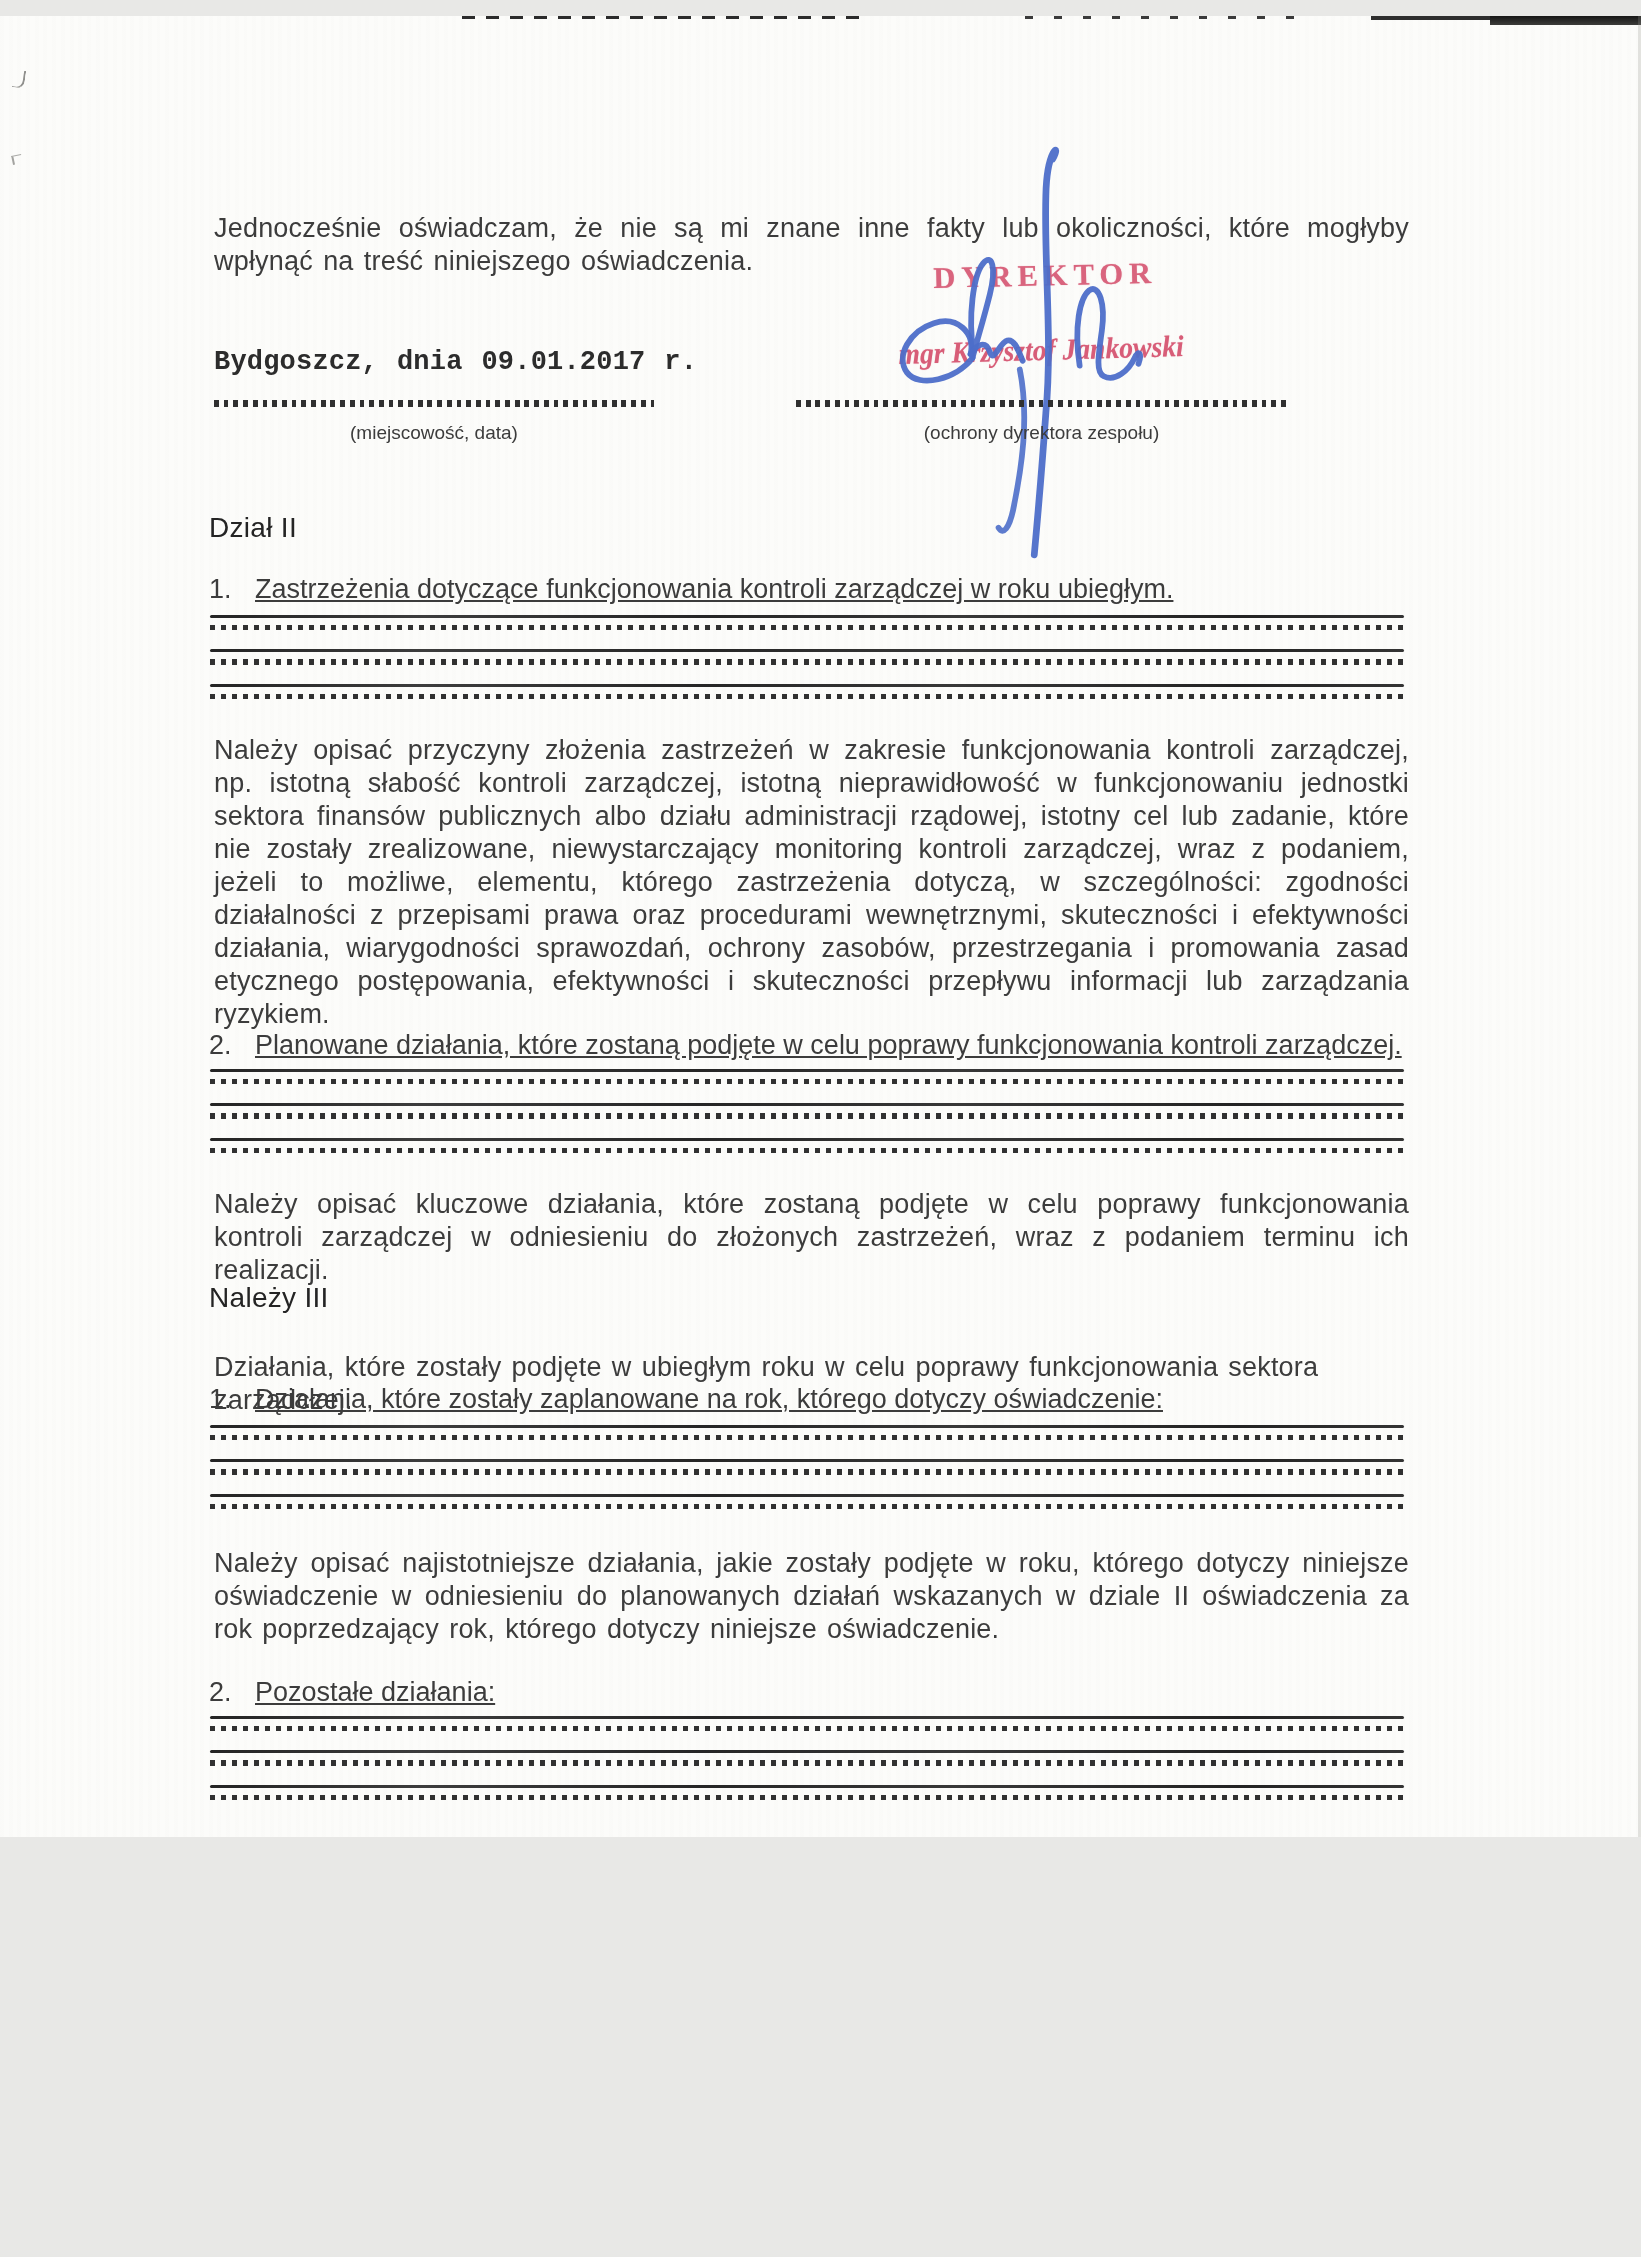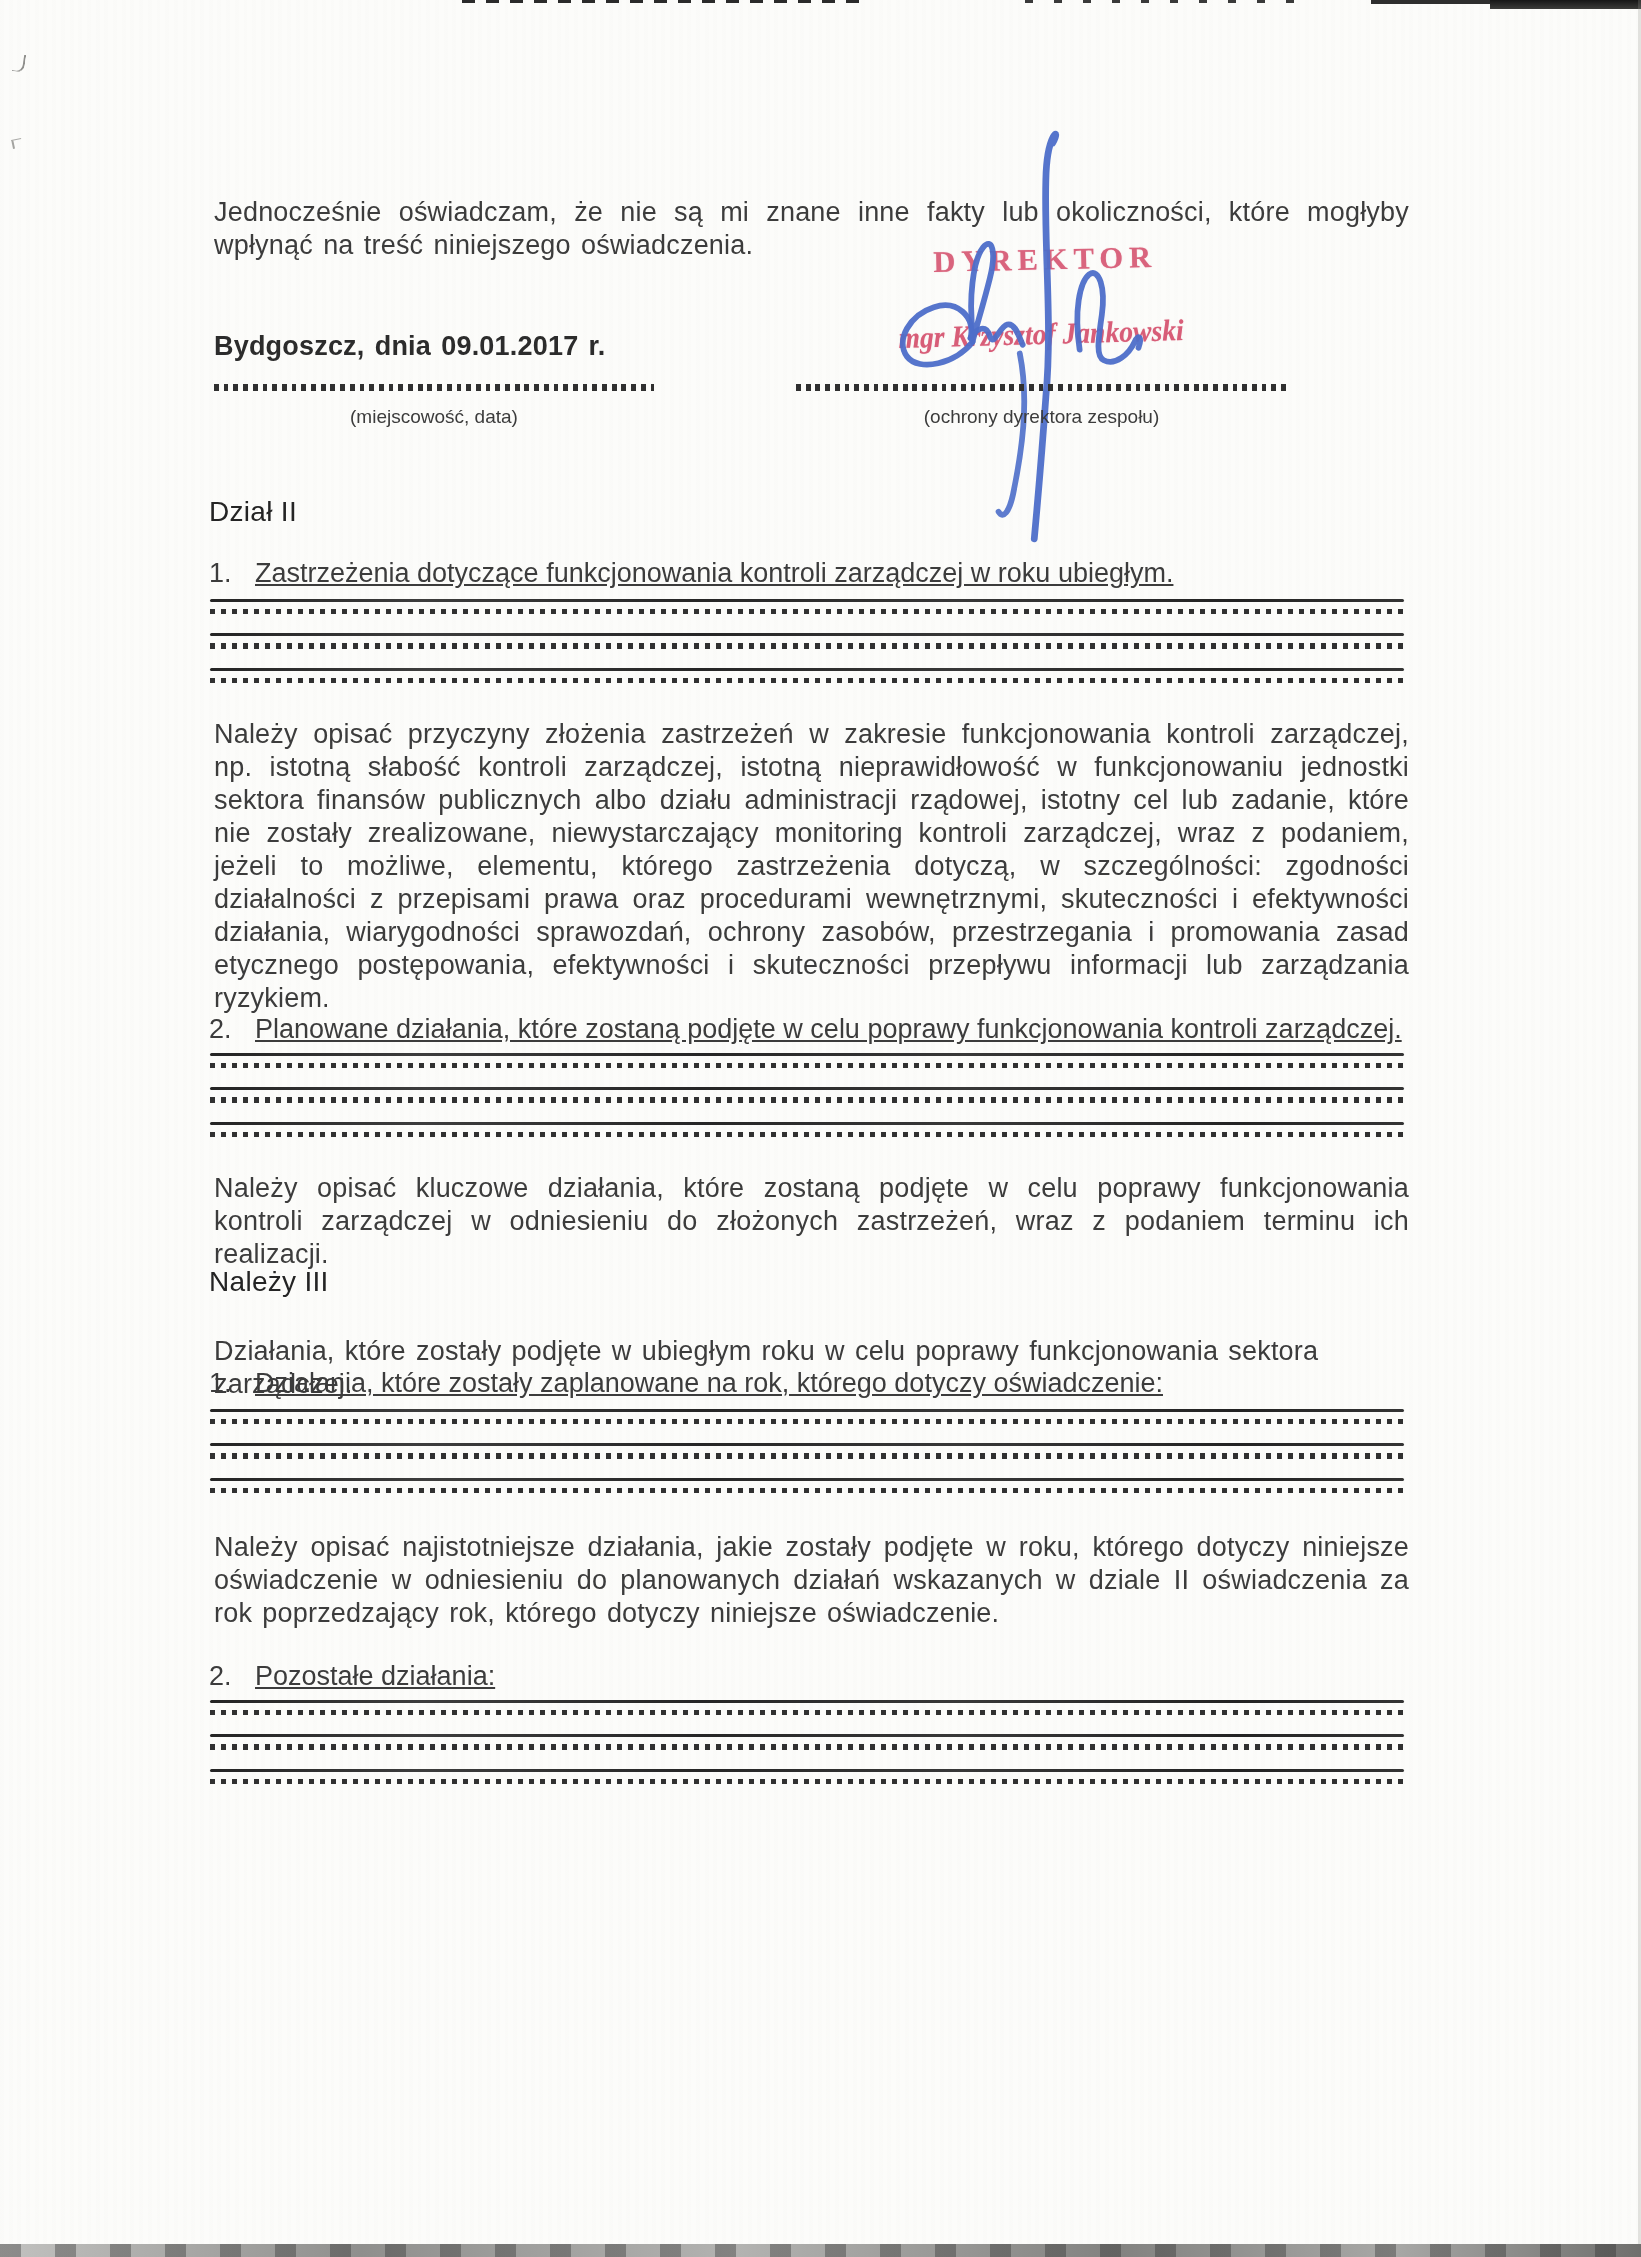--- a/index.html
+++ b/index.html
@@ -1,20 +1,20 @@
 <!DOCTYPE html>
 <html lang="pl"><head>
 <meta charset="utf-8">
 <title>Oświadczenie o stanie kontroli zarządczej — strona 2</title>
 <style>
   html,body{margin:0;padding:0;background:#e8e8e6;}
   .page{
     position:relative;
-    width:1641px;height:2257px;
-    margin:0 auto;
+    width:1641px;height:1821px;
+    margin:16px auto;
     background:#fcfcfa;
     background-image:repeating-linear-gradient(90deg, rgba(120,120,110,0.012) 0 3.9px, transparent 3.9px 8.7px);
     font-family:"Liberation Sans","DejaVu Sans",sans-serif;
     color:#3a3a3a;
     overflow:hidden;
   }
   
   .scan-top-a{position:absolute;left:462px;top:0;width:406px;height:2.9px;
     background:repeating-linear-gradient(90deg,#2b2b2b 0 12.6px,transparent 12.6px 24px);}
   .scan-top-b{position:absolute;left:1025px;top:0;width:280px;height:2.9px;
@@ -33,21 +33,21 @@
   .scan-right-edge{position:absolute;right:0;top:0;width:2.9px;height:2257px;background:rgba(150,150,145,.25);}
 
   
   .abs{position:absolute;}
   .para{
     left:214px;width:1195px;
     font-size:27px;line-height:33px;
     letter-spacing:0.2px;word-spacing:2.5px;
     text-align:justify;color:#3c3c3c;
   }
-  .bold{font-weight:bold;color:#2c2c2c;}
+  .bold{font-weight:bold;color:#2c2c2c;font-family:Liberation Mono, monospace;}
   .heading{left:209px;font-size:28px;font-weight:normal;color:#242424;letter-spacing:0.3px;}
   .item{left:209px;width:1201px;display:flex;font-size:27px;line-height:33px;color:#3c3c3c;}
   .item .num{width:46px;flex:0 0 46px;}
   .item .itxt{flex:1;text-decoration:underline;}
 
   
   .fill-group{left:210px;width:1194px;}
   .fill-pair{margin-bottom:19px;}
   .fill-solid{height:2.9px;border-radius:1.9px;
     background:linear-gradient(90deg,#242424,#3d3d3d 18%,#262626 41%,#383838 63%,#232323 86%,#343434);}

